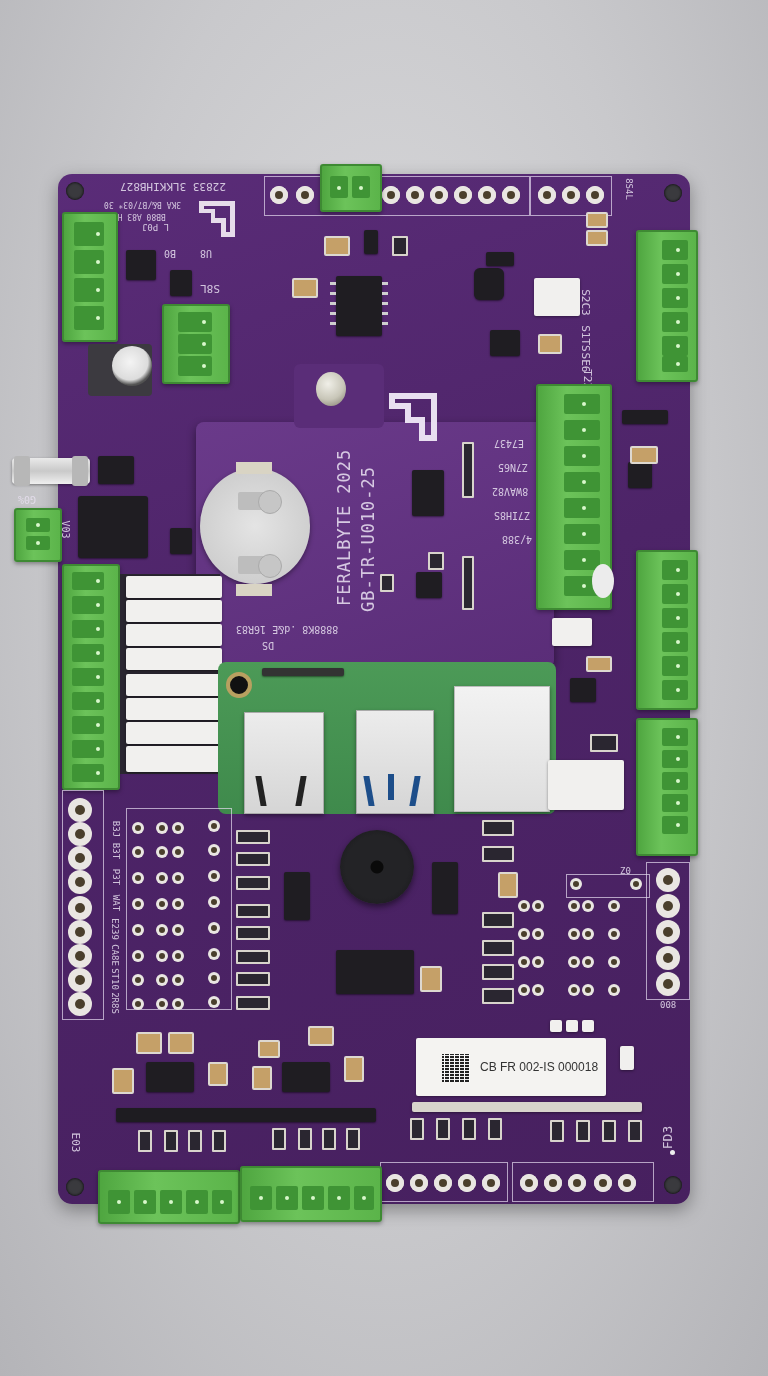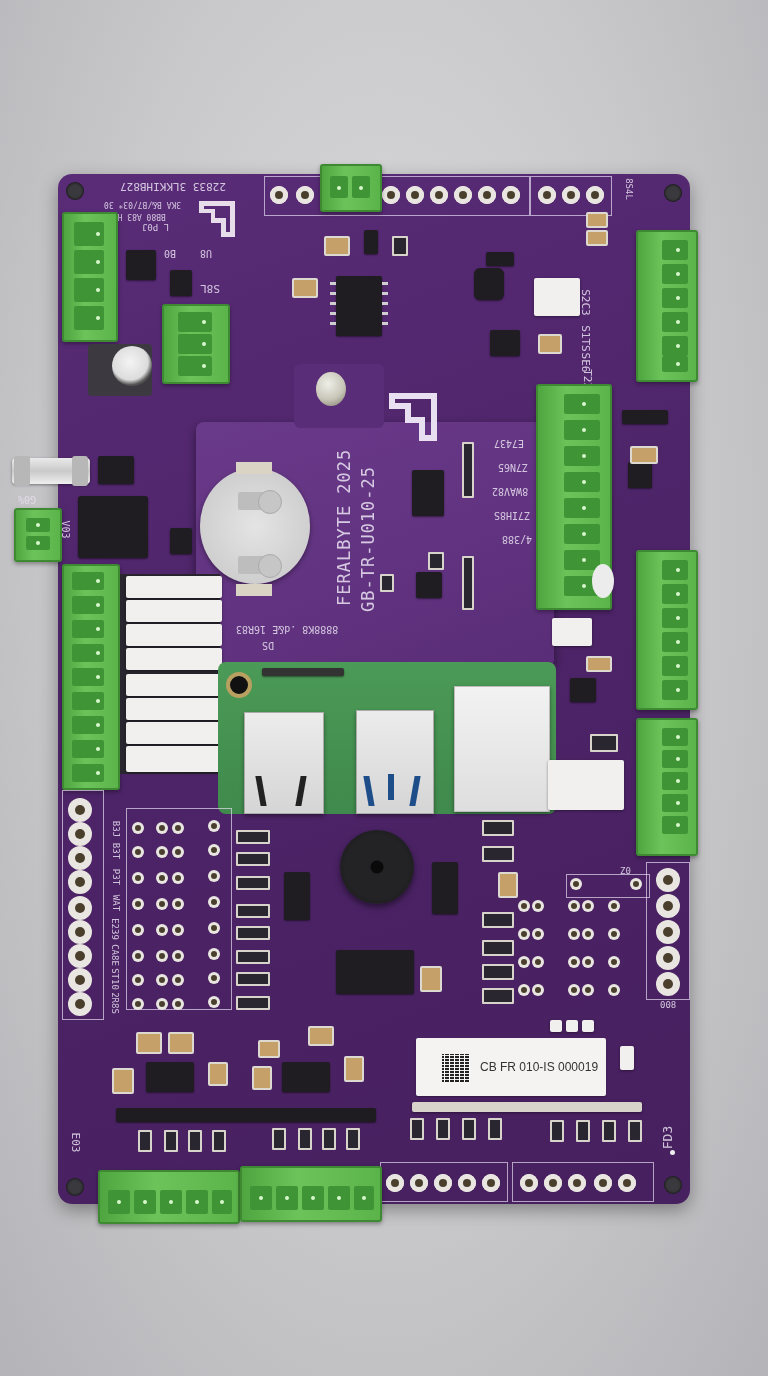--- a/index.html
+++ b/index.html
@@ -436,21 +436,21 @@
 <div class="abs res" style="left:164px;top:1130px;width:10px;height:18px;"></div>
 <div class="abs res" style="left:188px;top:1130px;width:10px;height:18px;"></div>
 <div class="abs res" style="left:212px;top:1130px;width:10px;height:18px;"></div>
 <div class="abs res" style="left:272px;top:1128px;width:10px;height:18px;"></div>
 <div class="abs res" style="left:298px;top:1128px;width:10px;height:18px;"></div>
 <div class="abs res" style="left:322px;top:1128px;width:10px;height:18px;"></div>
 <div class="abs res" style="left:346px;top:1128px;width:10px;height:18px;"></div>
 
 <div class="abs label-sticker" style="left:416px;top:1038px;width:190px;height:58px;"></div>
 <div class="abs dm" style="left:442px;top:1054px;width:28px;height:28px;"></div>
-<div class="abs" style="left:480px;top:1060px;font-family:'Liberation Sans', sans-serif;font-size:12px;color:#333;white-space:nowrap;">CB FR 010-IS 000019</div>
+<div class="abs" style="left:480px;top:1060px;font-family:'Liberation Sans', sans-serif;font-size:12px;color:#333;white-space:nowrap;">CB FR 002-IS 000018</div>
 <div class="abs white-comp" style="left:550px;top:1020px;width:12px;height:12px;"></div>
 <div class="abs white-comp" style="left:566px;top:1020px;width:12px;height:12px;"></div>
 <div class="abs white-comp" style="left:582px;top:1020px;width:12px;height:12px;"></div>
 <div class="abs white-comp" style="left:620px;top:1046px;width:14px;height:24px;"></div>
 
 <div class="abs res" style="left:410px;top:1118px;width:10px;height:18px;"></div>
 <div class="abs res" style="left:436px;top:1118px;width:10px;height:18px;"></div>
 <div class="abs res" style="left:462px;top:1118px;width:10px;height:18px;"></div>
 <div class="abs res" style="left:488px;top:1118px;width:10px;height:18px;"></div>
 <div class="abs res" style="left:550px;top:1120px;width:10px;height:18px;"></div>

